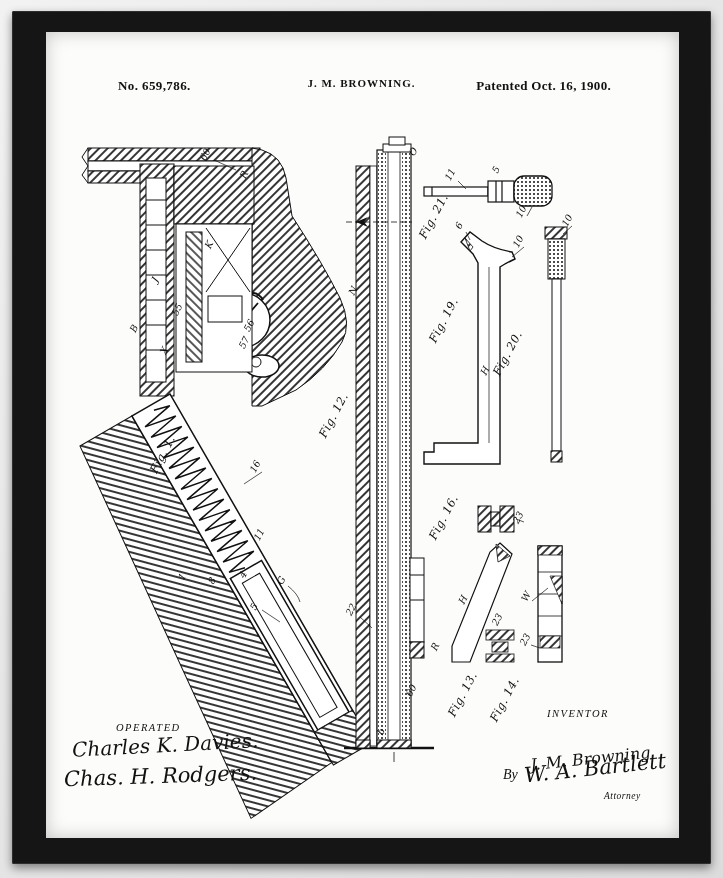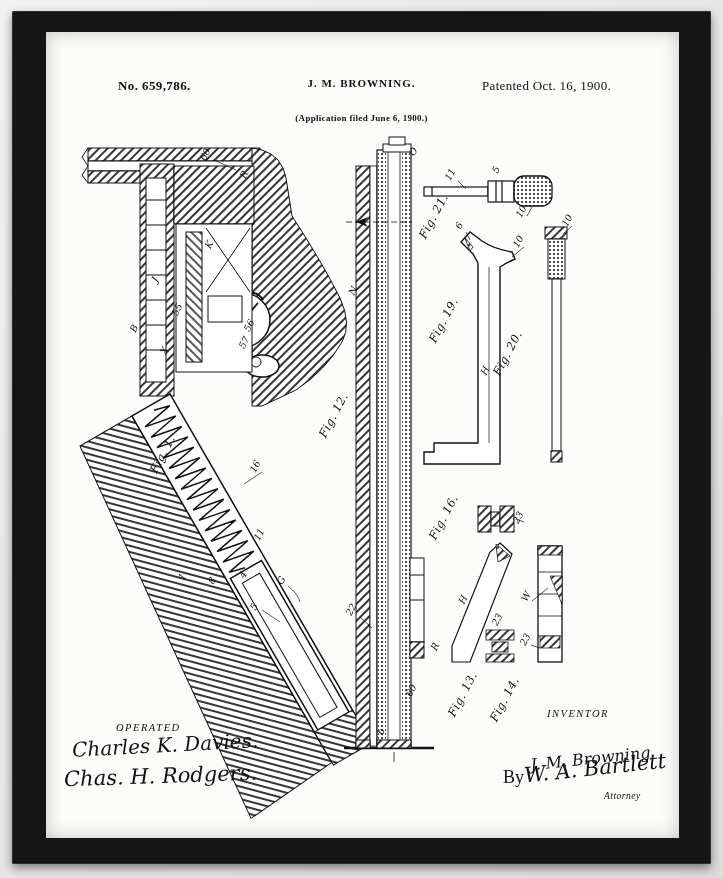--- a/index.html
+++ b/index.html
@@ -15,49 +15,48 @@
   }
   .paper{
     position:absolute;left:46px;top:32px;right:44px;bottom:40px;
     background:#fcfcfa;
     box-shadow:inset 0 0 18px rgba(0,0,0,.22);
   }
   .hdr{position:absolute;white-space:nowrap;}
   .patent-no{left:118px;top:78px;font-size:13px;font-weight:bold;letter-spacing:.4px;}
   .center-line{left:0;right:0;text-align:center;}
   .inventor-name{top:77px;font-size:11px;font-weight:bold;letter-spacing:1px;}
-  .patent-date{top:78px;right:112px;font-size:13px;font-weight:normal;letter-spacing:.3px;}
+  .patent-date{top:78px;right:112px;font-size:13px;font-weight:bold;letter-spacing:.3px;}
   .title-line{top:94px;font-size:12.5px;font-weight:bold;letter-spacing:1.2px;}
   .app-note{top:113px;font-size:9px;font-weight:bold;letter-spacing:.3px;}
   .ftr{position:absolute;white-space:nowrap;}
   .witnesses-label{left:116px;top:722px;font-size:10.5px;font-style:italic;letter-spacing:1.5px;}
   .sig{font-style:italic;font-family:"DejaVu Serif",serif;}
   .witness1{left:72px;top:733px;font-size:20px;transform:rotate(-3deg);}
   .witness2{left:64px;top:764px;font-size:21px;transform:rotate(-2deg);}
   .inventor-label{left:547px;top:708px;font-size:10.5px;font-style:italic;letter-spacing:1.5px;}
   .inventor-sig{left:530px;top:749px;font-size:16px;transform:rotate(-6deg);}
-  .by-label{left:503px;top:767px;font-size:18px;}
+  .by-label{left:503px;top:767px;font-size:14px;font-style:italic;}
   .attorney-sig{left:524px;top:756px;font-size:21px;transform:rotate(-6deg);}
   .attorney-label{left:584px;top:791px;font-size:9.5px;font-style:italic;letter-spacing:.5px;margin-left:20px;}
   svg{position:absolute;left:0;top:0;}
   text{font-family:"DejaVu Serif",serif;font-style:italic;fill:#111;}
   .figlab{font-size:11.5px;letter-spacing:.5px;}
   .plab{font-size:9.5px;}
 </style>
 </head>
 <body>
 
 <div class="photo">
   <div class="frame"></div>
   <div class="paper"></div>
 
   <div class="hdr patent-no">No. 659,786.</div>
   <div class="hdr center-line inventor-name">J. M. BROWNING.</div>
   <div class="hdr patent-date">Patented Oct. 16, 1900.</div>
-  <div class="hdr center-line app-note">(Application filed June 6, 1900.)</div>
 
   <svg width="723" height="878" viewBox="0 0 723 878">
     <defs>
       <pattern id="h1" width="6" height="6" patternUnits="userSpaceOnUse" patternTransform="rotate(45)">
         <rect width="6" height="6" fill="#fff"></rect>
           <line x1="1" y1="0" x2="1" y2="6" stroke="#111" stroke-width="1.7"></line>
       </pattern>
       <pattern id="h2" width="6" height="6" patternUnits="userSpaceOnUse" patternTransform="rotate(-45)">
         <rect width="6" height="6" fill="#fff"></rect>
           <line x1="1" y1="0" x2="1" y2="6" stroke="#111" stroke-width="1.4"></line>

